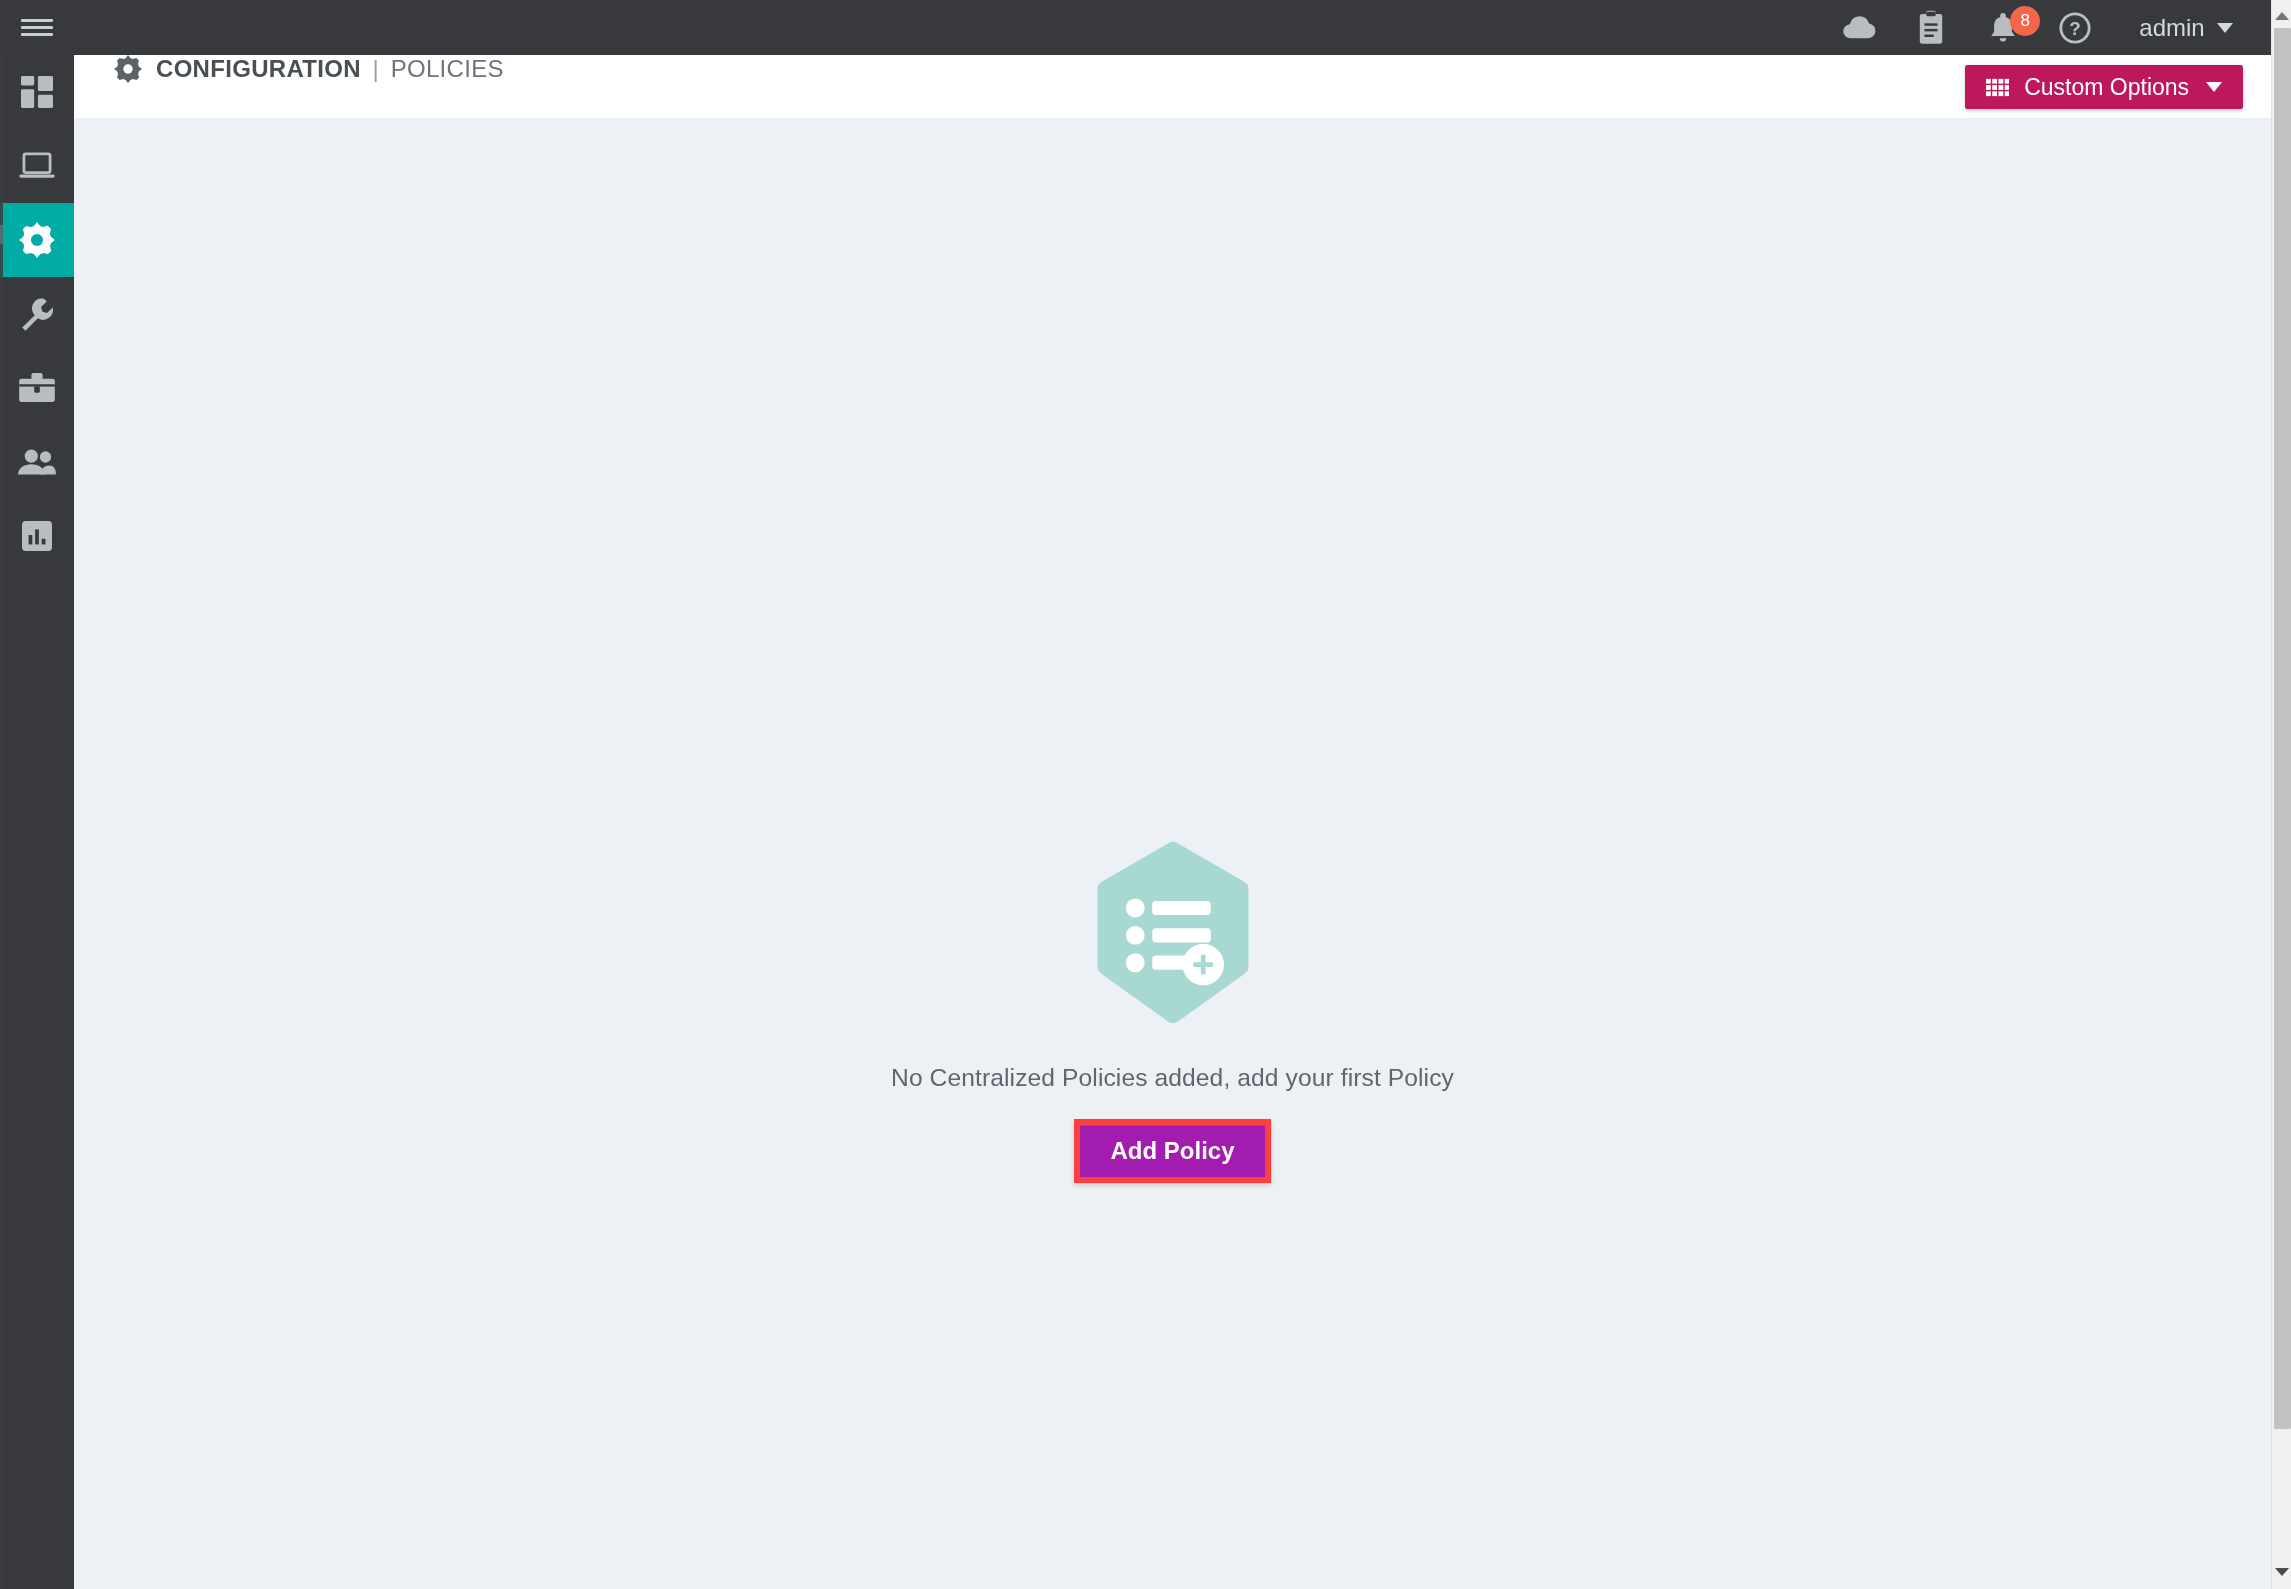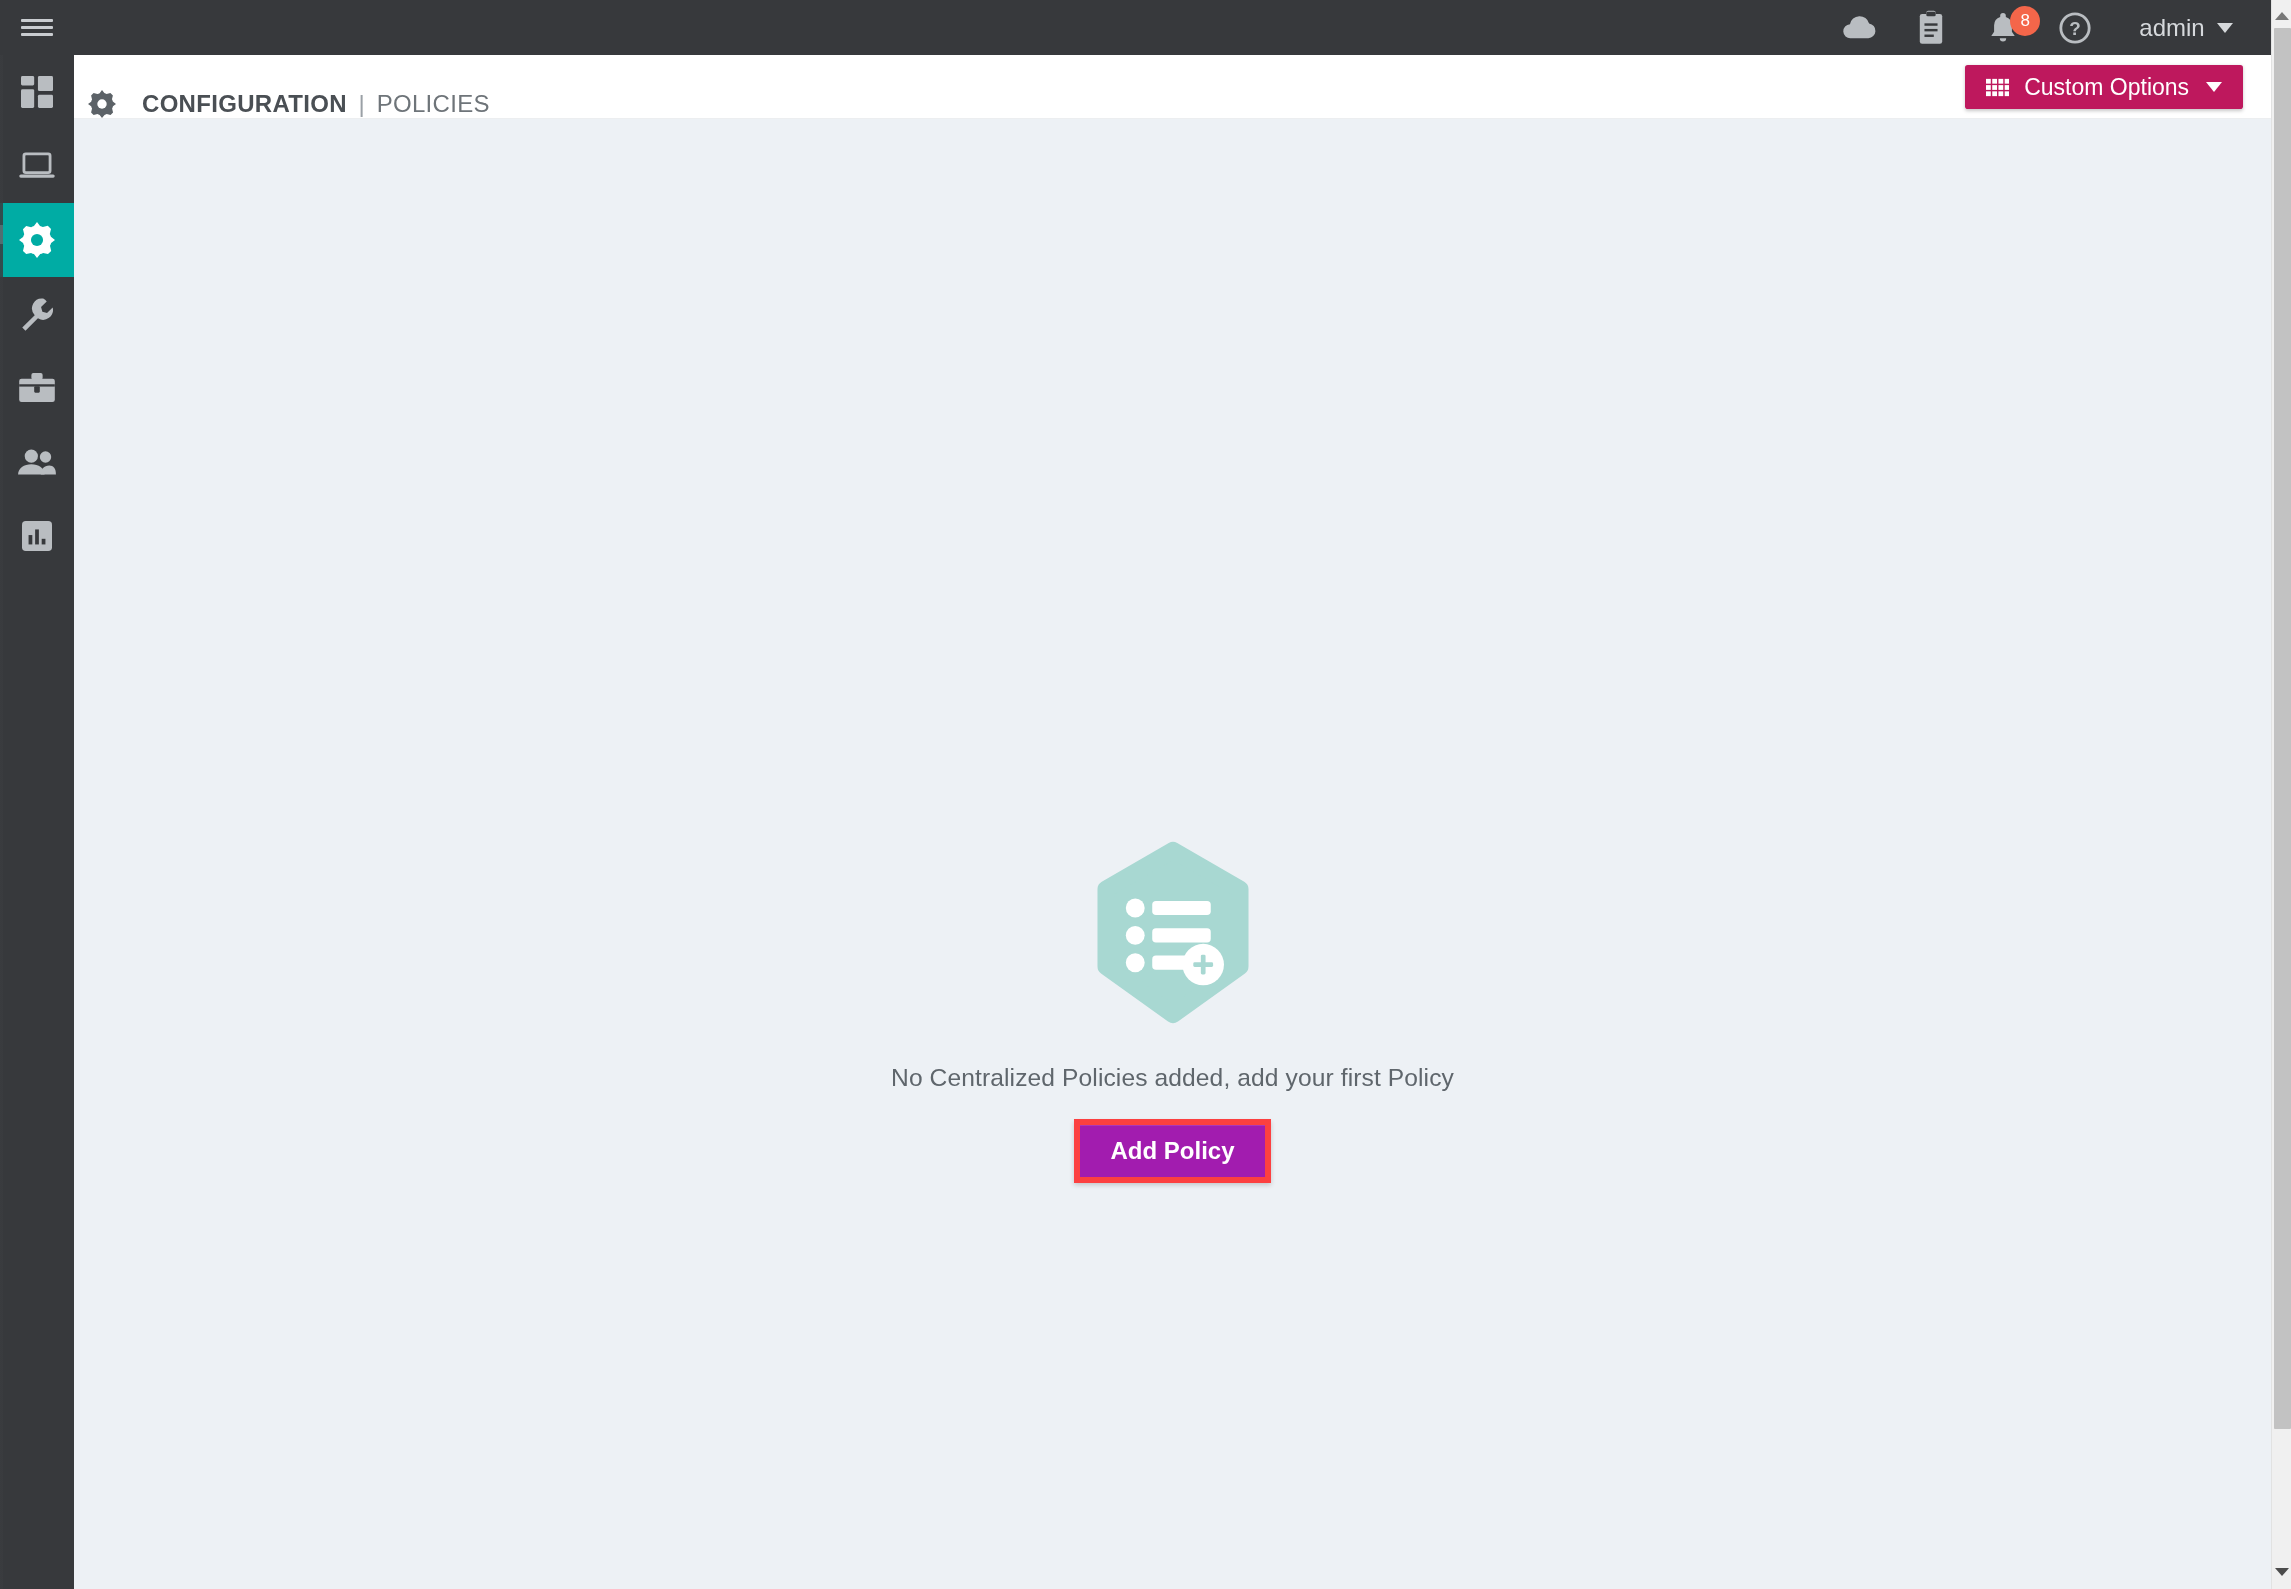--- a/index.html
+++ b/index.html
@@ -75,22 +75,22 @@
       #3a3c3f 189px, #3a3c3f 1535px);
     opacity:.85;
   }
 
   
   .content {
     position:absolute; left:74px; top:55px; width:2197px; height:1535px;
     background:#edf1f5;
   }
   .titlebar {
-    position:relative; height:64px; background:#fff; display:flex; align-items:flex-end;
-    padding:0 0 0 14px; border-bottom:0.9px solid #eceef0;gap:12px;
+    position:relative; height:64px; background:#fff; display:flex; align-items:flex-start;
+    padding:0 0 0 40px; border-bottom:0.9px solid #eceef0;
   }
   .gear-title-icon { margin-right:14px; display:block; }
   .page-title {
     font-size:24px; font-weight:700; color:#4a4f54; letter-spacing:0.3px;
   }
   .page-title .sep { font-weight:400; color:#9aa0a6; margin:0 4.7px; }
   .page-title .sub { font-weight:400; color:#6e7479; letter-spacing:0.3px; }
   .custom-options-btn {
     position:absolute; right:28px; top:10.4px;
     height:44px; background:#be185d; color:#fff; border:none; border-radius:2.8px;

